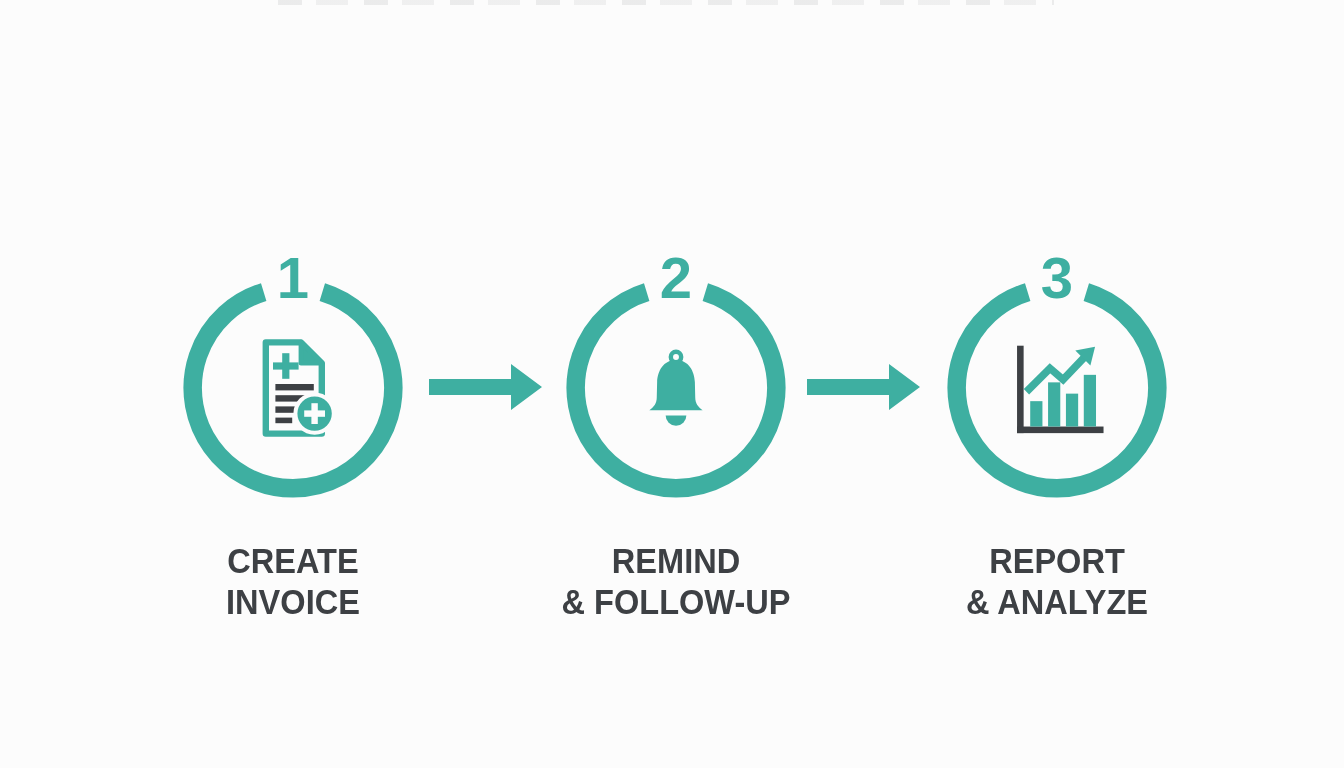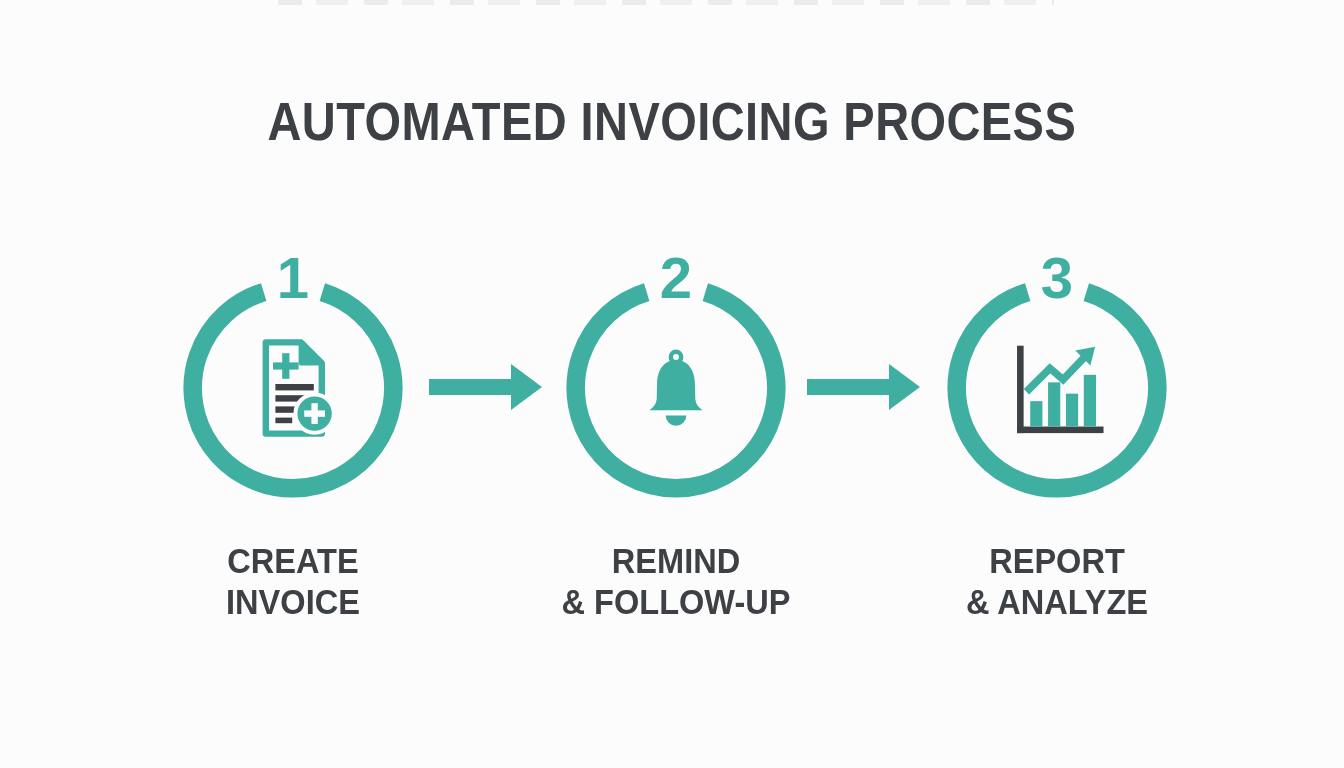--- a/index.html
+++ b/index.html
@@ -90,23 +90,20 @@
   .connector-1 { left: 429px; }
   .connector-2 { left: 807px; }
 </style>
 </head>
 <body>
 
 <div class="canvas">
 
   <div class="artifact-strip"></div>
 
-  <div class="page-title">
-    <span>AUTOMATED INVOICING PROCESS</span>
-  </div>
 
   <div class="step step-1">
     <div class="step-number">1</div>
     <svg class="ring-svg" viewBox="0 0 230 230">
       <path d="M 145.1 16.5 A 103 103 0 1 1 84.9 16.5" fill="none" stroke="#3eafa1" stroke-width="19" stroke-linecap="butt"></path>
     </svg>
     <svg class="step-icon icon-invoice" viewBox="0 0 100 130">
       <path d="M 16 8 H 60 L 86 34 V 122 H 16 Z" fill="#fcfcfc" stroke="#3eafa1" stroke-width="8" stroke-linejoin="round"></path>
       <path d="M 60 8 L 60 34 H 86 Z" fill="#3eafa1" stroke="#3eafa1" stroke-width="6" stroke-linejoin="round"></path>
       <rect x="25" y="33" width="32" height="9" fill="#3eafa1"></rect>

